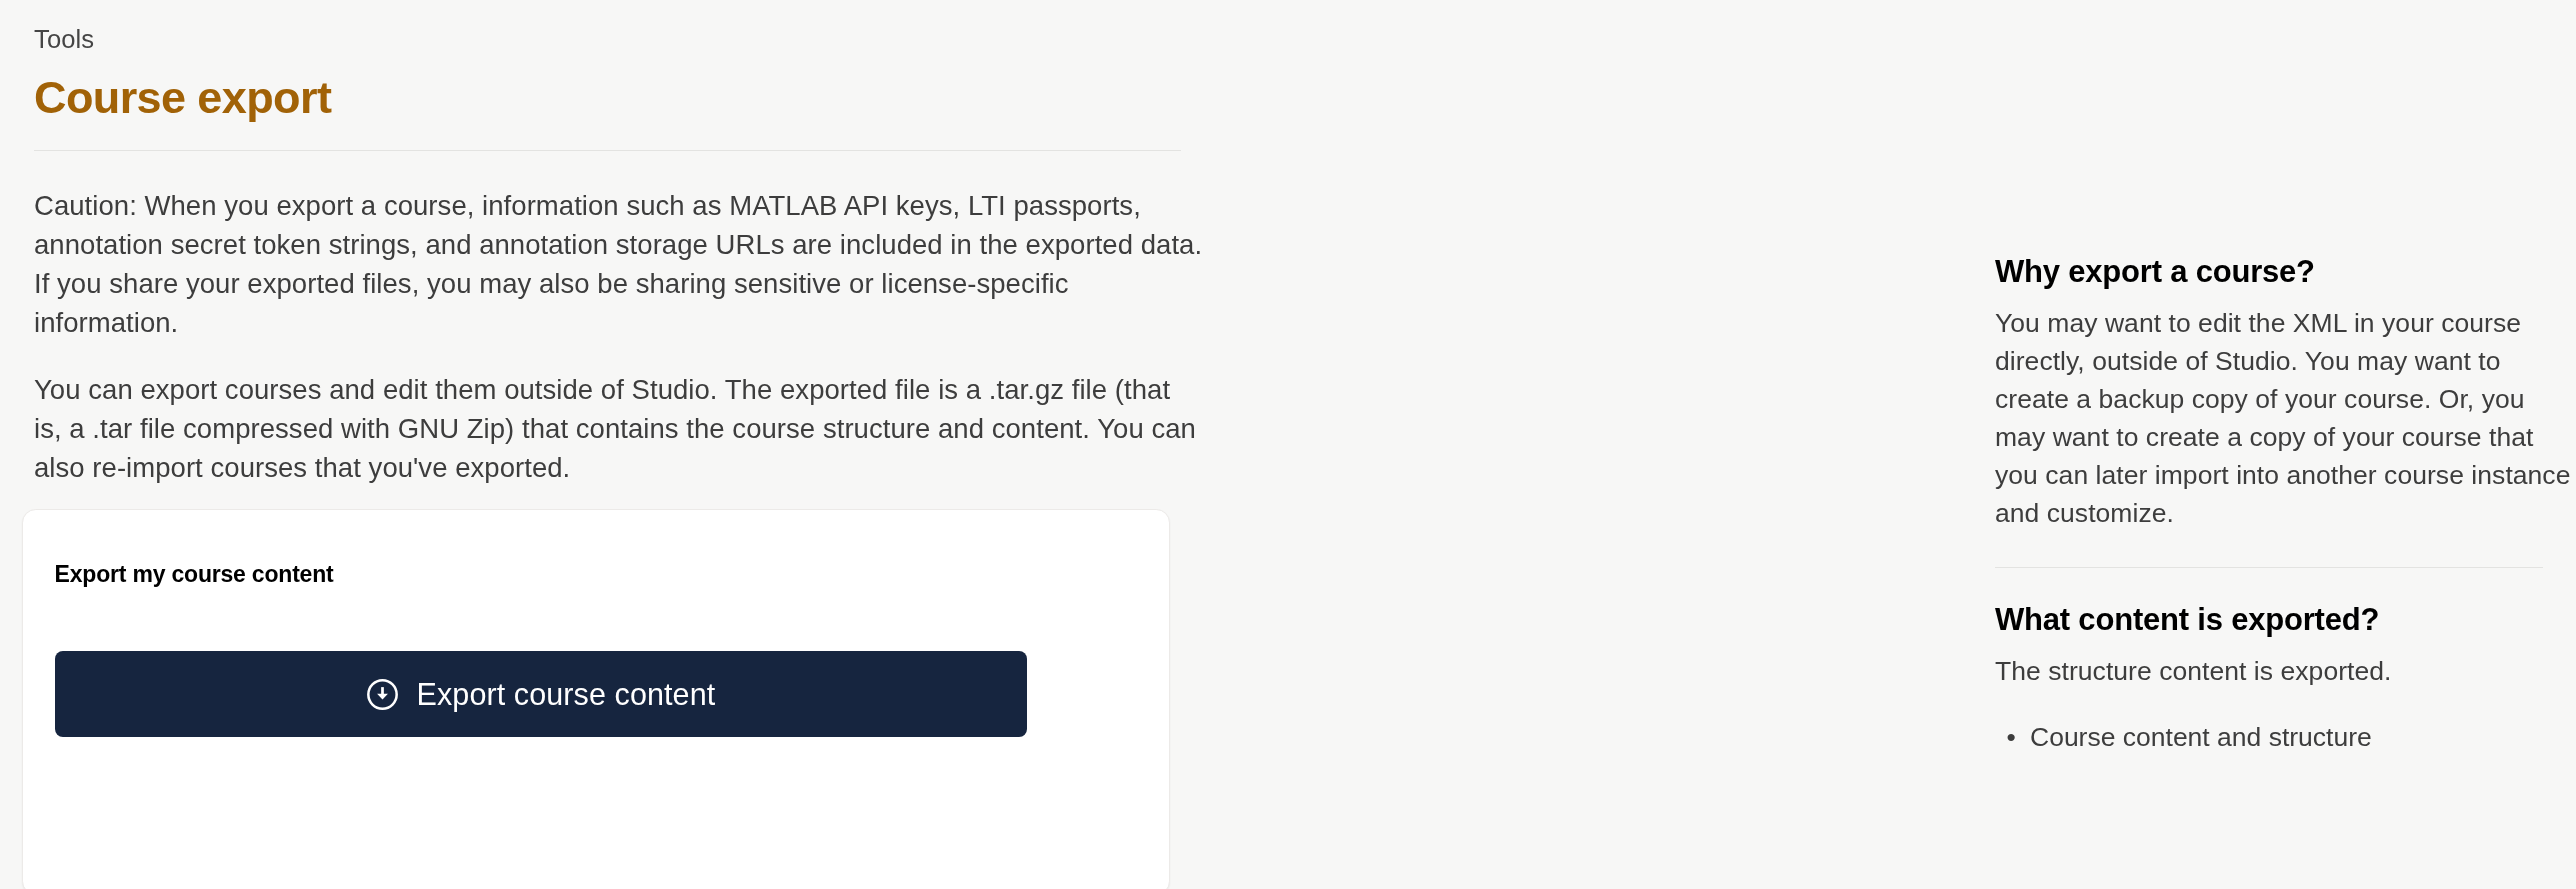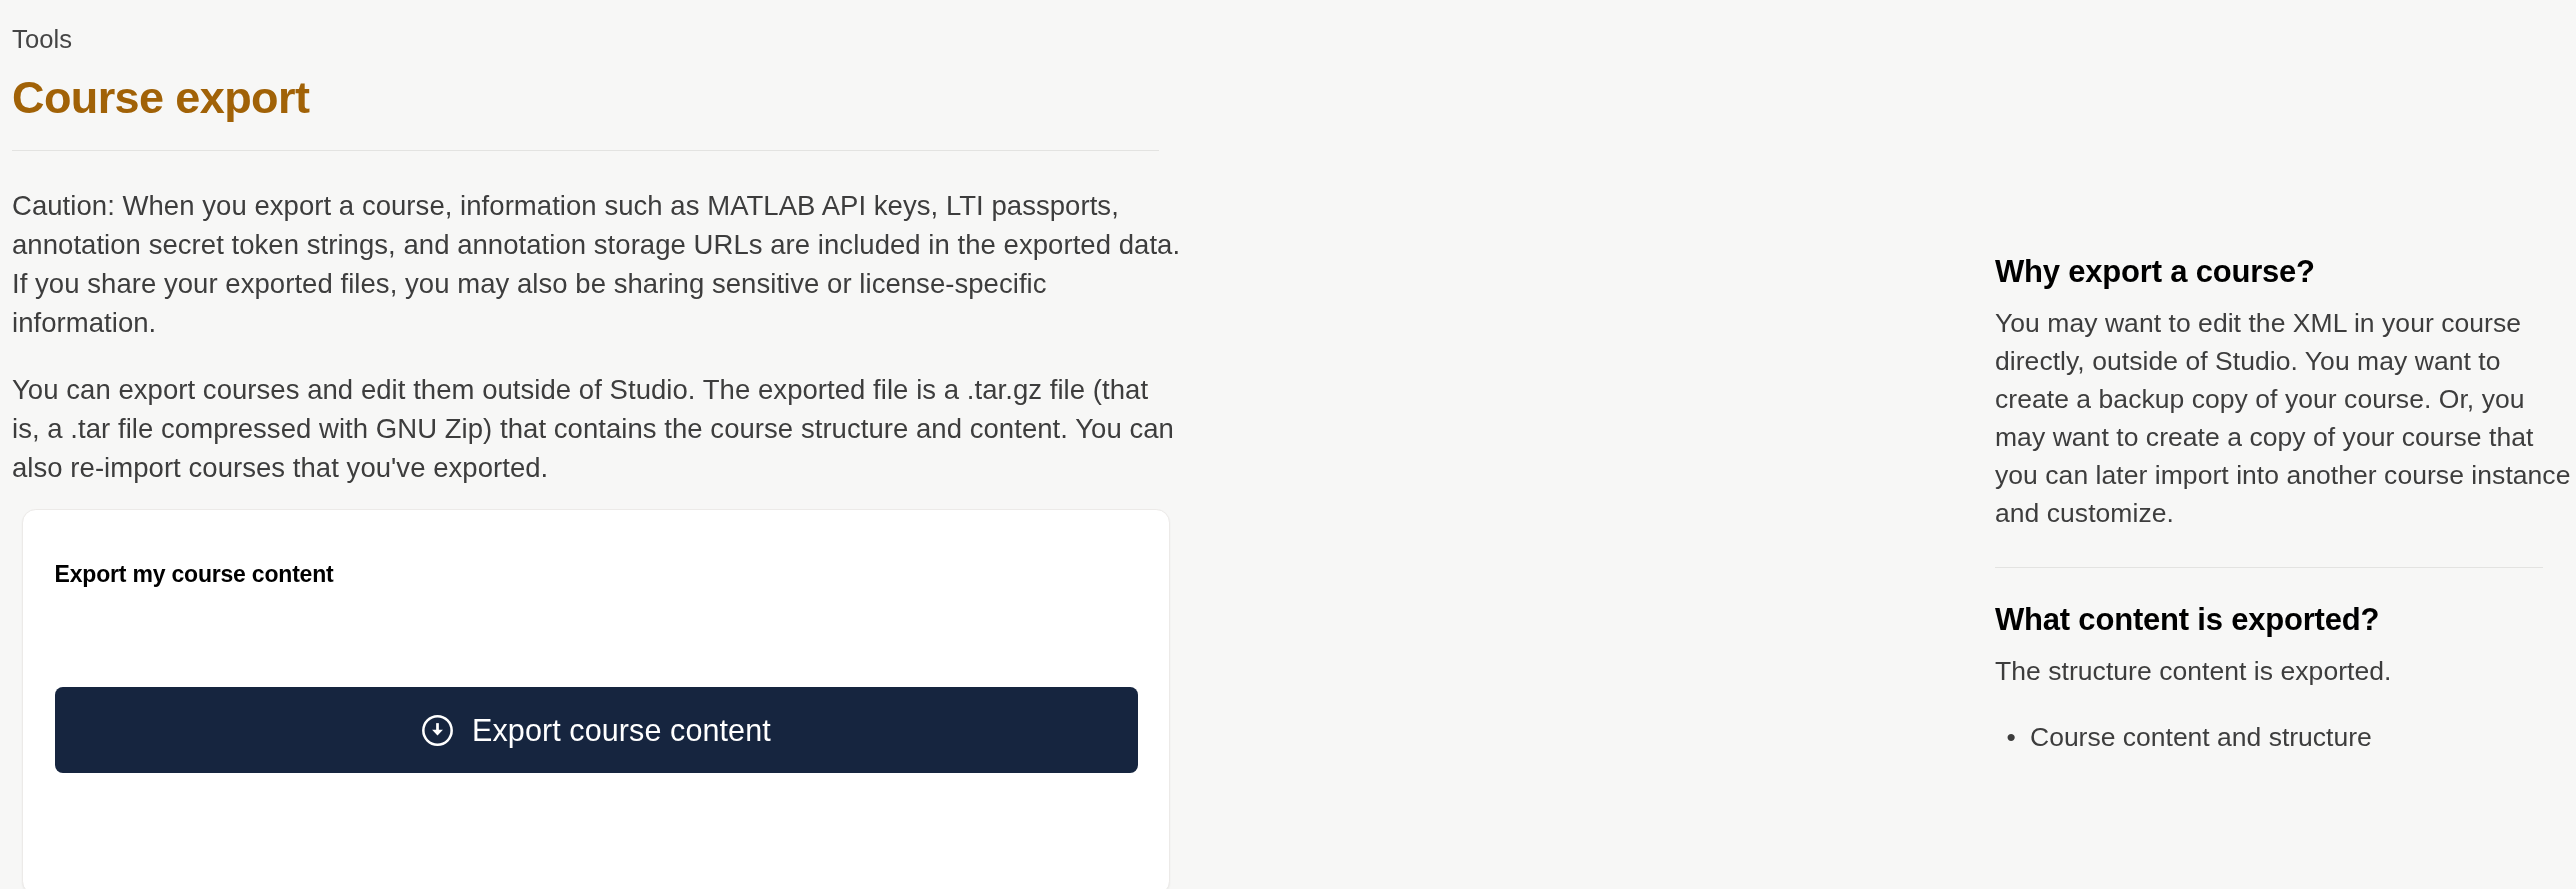--- a/index.html
+++ b/index.html
@@ -17,24 +17,24 @@
   .page {
     position: relative;
     width: 2576px;
     height: 889px;
     box-sizing: border-box;
   }
 
   
   .main-col {
     position: absolute;
-    left: 0;
+    left: 12px;
     top: 0;
     width: 1975px;
-    padding: 0 32px 0 12px;
+    padding: 0 32px 0 22px;
     box-sizing: border-box;
   }
   .breadcrumb {
     font-size: 25.6px;
     line-height: 31px;
     color: #454545;
     padding-top: 23.6px;
     letter-spacing: 0.1px;
   }
   .page-title {
@@ -81,34 +81,33 @@
     line-height: 39px;
     font-weight: 700;
     color: #000;
     margin: 45px 0 0 32px;
     letter-spacing: -0.2px;
   }
   .export-button {
     position: absolute;
     left: 32px;
     top: 141px;
-    width: 1083px;
+    width: 972px;
     height: 86px;
     background: #16253f;
     border: none;
     border-radius: 7.9px;
     color: #ffffff;
     display: flex;
     align-items: center;
     justify-content: center;
     gap: 17.7px;
     cursor: pointer;
     font-family: "Liberation Sans", sans-serif;
     padding: 0;
-    margin-top: 36px;
   }
   .export-button .btn-label {
     font-size: 30.5px;
     line-height: 33px;
     color: #ffffff;
     letter-spacing: 0.1px;
   }
   .dl-icon {
     width: 33px;
     height: 33px;

